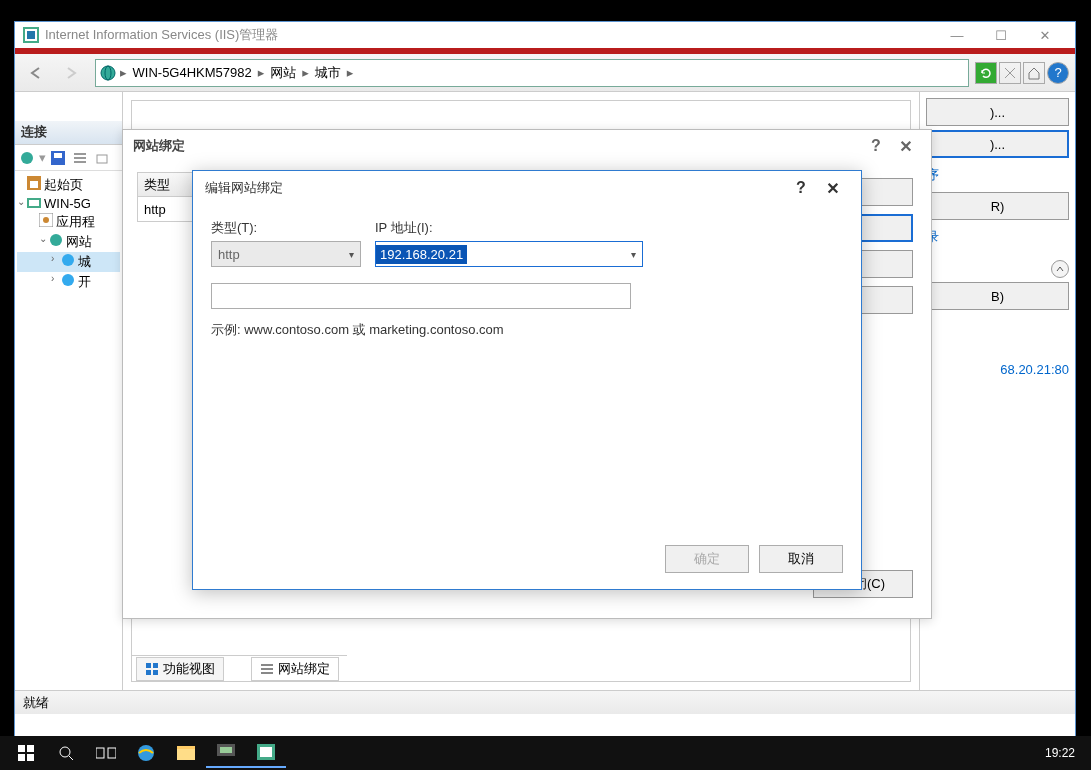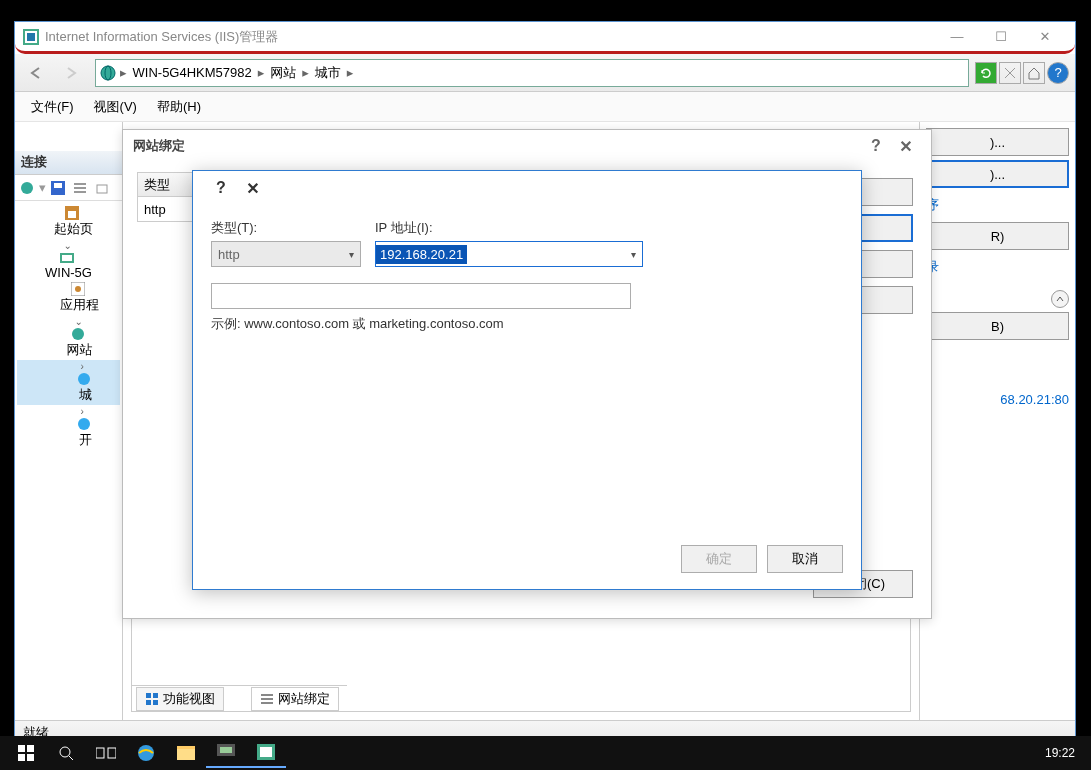--- a/index.html
+++ b/index.html
@@ -1,20 +1,20 @@
 <!DOCTYPE html>
 <html><head>
 <meta charset="utf-8">
 <style>
 * { box-sizing: border-box; margin: 0; padding: 0; font-family: "Microsoft YaHei", "Segoe UI", sans-serif; font-size: 13px; }
 body { background: #000; width: 1091px; height: 770px; overflow: hidden; position: relative; }
 
 
 .iis-window { position: absolute; left: 14px; top: 21px; width: 1062px; height: 724px; background: #fff; border: 1px solid #5b93d0; }
-.titlebar { height: 32px; display: flex; align-items: center; padding: 0 8px; background: #fff; border-bottom: 3px solid #b91c1c; border-radius: 10px; }
+.titlebar { height: 32px; display: flex; align-items: center; padding: 0 8px; background: #fff; border-bottom: 6px solid #b91c1c; }
 .titlebar .icon { width: 16px; height: 16px; margin-right: 6px; }
 .titlebar .title { color: #888; flex: 1; }
 .titlebar .winbtn { width: 44px; height: 28px; display: flex; align-items: center; justify-content: center; color: #888; }
 
 .navbar { height: 38px; background: linear-gradient(#f5f5f5,#eaeaea); border-bottom: 1px solid #ccc; display: flex; align-items: center; padding: 0 6px; }
 .navbtn { width: 32px; height: 28px; display: flex; align-items: center; justify-content: center; color: #888; border: 1px solid transparent; border-radius: 3px; margin-right: 2px; }
 .addressbar { flex: 1; height: 28px; background: #fff; border: 1px solid #7a9; display: flex; align-items: center; padding: 0 4px; margin: 0 6px; }
 .addressbar .glb { width: 16px; height: 16px; margin-right: 4px; }
 .addressbar .crumb { padding: 0 6px; }
 .addressbar .sep { color: #666; }
@@ -23,21 +23,21 @@
 
 .menubar { height: 30px; background: #fafafa; display: flex; align-items: center; padding: 0 6px; border-bottom: 1px solid #e5e5e5; }
 .menubar .mitem { padding: 4px 10px; }
 
 .body-area { position: relative; height: 598px; display: flex; background: #fff; }
 .conn-panel { width: 108px; border-right: 1px solid #ccc; display: flex; flex-direction: column; }
 .conn-header { height: 24px; background: linear-gradient(#f0f4f8,#d8e4f0); border-bottom: 1px solid #ccc; padding: 2px 6px; font-weight: bold; color: #333; margin-top: 29px; }
 .conn-toolbar { height: 26px; border-bottom: 1px solid #ddd; display: flex; align-items: center; padding: 0 2px; gap: 2px; }
 .conn-toolbar .tbtn { width: 20px; height: 20px; display: flex; align-items: center; justify-content: center; }
 .tree { padding: 4px 2px; font-size: 12px; }
-.tree .node { display: flex; align-items: center; padding: 1px 0; white-space: nowrap; flex-direction: column; }
+.tree .node { display: flex; align-items: flex-start; padding: 1px 0; white-space: nowrap; }
 .tree .indent1 { padding-left: 10px; }
 .tree .indent2 { padding-left: 22px; }
 .tree .indent3 { padding-left: 34px; }
 .tree .node.sel { background: #cde6f7; }
 .tree .tic { width: 14px; height: 14px; margin-right: 3px; }
 .tree .expander { width: 10px; color: #666; font-size: 10px; }
 
 .center-panel { flex: 1; border-right: 1px solid #ccc; position: relative; padding: 8px; }
 .center-inner { width: 100%; height: 100%; border: 1px solid #ccc; position: relative; }
 .view-tabs { position: absolute; bottom: 0; left: 0; height: 26px; display: flex; align-items: center; padding: 0 4px; border-top: 1px solid #ccc; background: #fff; gap: 23px; }
@@ -76,23 +76,23 @@
 .form-col { display: flex; flex-direction: column; }
 .form-lbl { margin-bottom: 4px; color: #333; }
 .form-select { height: 26px; border: 1px solid #adadad; background: #eaeaea; padding: 0 6px; display: flex; align-items: center; justify-content: space-between; }
 .form-select.disabled { color: #666; }
 .form-select .dd { font-size: 10px; color: #555; }
 .form-input { height: 26px; border: 1px solid #adadad; padding: 0 6px; background: #fff; }
 .ip-input { width: 268px; border: 1.5px solid #1a6dd4; display: flex; align-items: center; padding: 0; }
 .ip-input .ipval { background: #0a55b5; color: #fff; padding: 2px 4px; }
 .ip-input .ipdd { margin-left: auto; padding: 0 6px; font-size: 10px; color: #555; }
 .host-input { width: 420px; }
-.example { color: #333; margin-top: 6px; }
+.example { color: #333; margin-top: 12px; }
 .edit-buttons { position: absolute; bottom: 16px; right: 18px; display: flex; gap: 10px; }
-.edit-buttons .ebtn { width: 76px; height: 28px; border: 1px solid #adadad; background: #f0f0f0; display: flex; align-items: center; justify-content: center; }
+.edit-buttons .ebtn { width: 84px; height: 28px; border: 1px solid #adadad; background: #f0f0f0; display: flex; align-items: center; justify-content: center; }
 .edit-buttons .ebtn.dis { color: #aaa; }
 
 
 .taskbar { position: absolute; left: 0; bottom: 0; width: 1091px; height: 34px; background: #111; display: flex; align-items: center; padding: 8px 6px; }
 .taskbar .tb-icon { width: 40px; height: 30px; display: flex; align-items: center; justify-content: center; color: #fff; }
 .taskbar .spacer { flex: 1; }
 .taskbar .clock { color: #fff; font-size: 12px; padding: 0 10px; }
 
 
 svg { display: block; }
@@ -157,25 +157,20 @@
         </div>
       <div class="ric">
           <svg width="14" height="14">
             <path d="M2 7 L7 2 L12 7 V13 H2 Z" fill="none" stroke="#777"></path>
           </svg>
         </div>
       <div class="ric" style="background:#27c;color:#fff;border-radius:50%">?</div>
     </div>
   </div>
 
-  <div class="menubar">
-    <div class="mitem">文件(F)</div>
-    <div class="mitem">视图(V)</div>
-    <div class="mitem">帮助(H)</div>
-  </div>
 
   <div class="body-area">
 
     <div class="conn-panel">
       <div class="conn-header">连接</div>
       <div class="conn-toolbar">
         <div class="tbtn">
             <svg width="14" height="14">
               <circle cx="7" cy="7" r="6" fill="#3a9"></circle>
             </svg>
@@ -337,20 +332,21 @@
       <div class="abtn"></div>
     </div>
     <div class="bindings-close">
         <span>关闭(C)</span>
       </div>
   </div>
 </div>
 
 <div class="edit-dialog">
   <div class="edit-title">
+    <span class="ettxt">编辑网站绑定</span>
     <span class="ehbtn">?</span>
     <span class="ehbtn">✕</span>
   </div>
   <div class="edit-body">
     <div class="form-row">
       <div class="form-col" style="width:150px">
         <span class="form-lbl">类型(T):</span>
         <div class="form-select disabled">
           <span>http</span>
           <span class="dd">▾</span>

